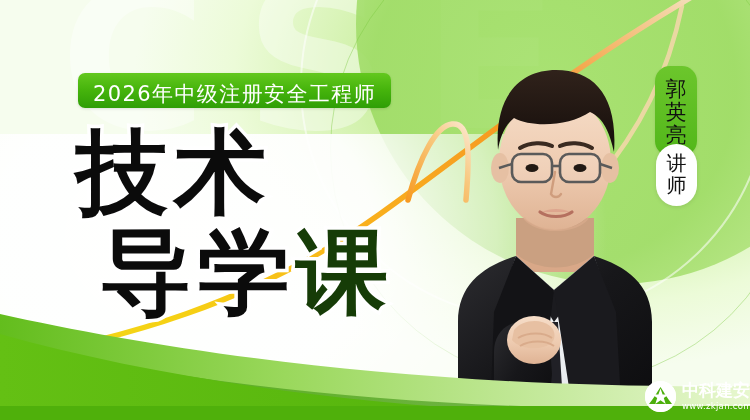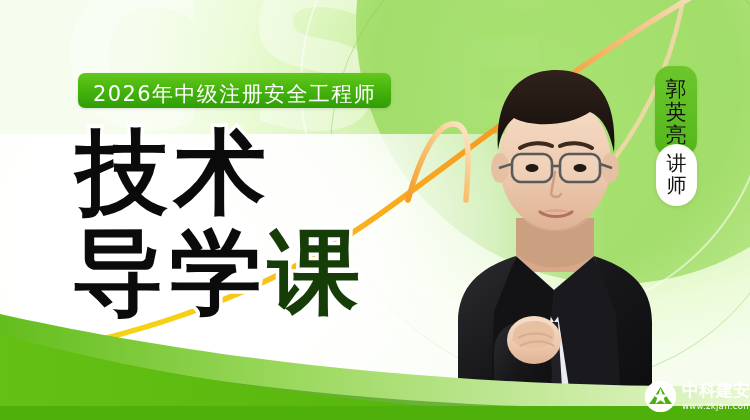--- a/index.html
+++ b/index.html
@@ -84,21 +84,21 @@
   }
   
   .headline {
     position:absolute;
     left:72px; top:130px;
     width:360px;
     font-family:Liberation Serif, serif;
   }
   .hl-row { line-height:.94; white-space:nowrap; }
   .hl-row1 { margin-left:4px; }
-  .hl-row2 { margin-top:14px; }
+  .hl-row2 { margin-top:14px; margin-left:28px; }
   .hl-char {
     display:inline-block;
     font-size:92px;
     font-weight:700;
     color:#0b0b0b;
     letter-spacing:2px;
     -webkit-text-stroke:7px #ffffff;
     paint-order:stroke fill;
     text-shadow:0 0 1px rgba(255,255,255,.9);
   }

